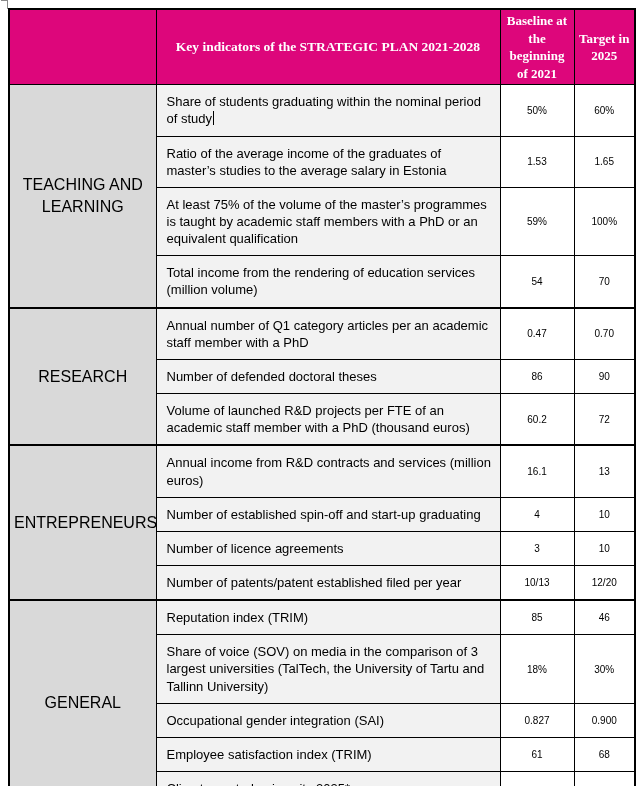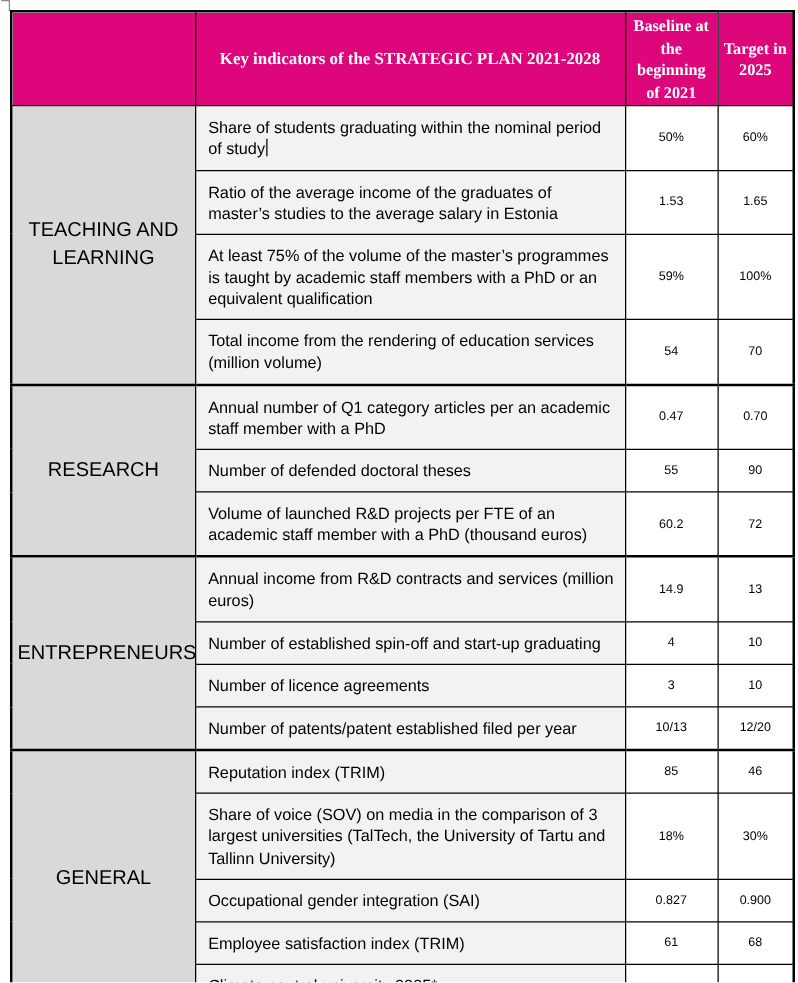--- a/index.html
+++ b/index.html
@@ -141,32 +141,32 @@
           <td class="value">70</td>
         </tr>
         <tr class="section-start">
           <td class="category" rowspan="3">RESEARCH</td>
           <td class="indicator">Annual number of Q1 category articles per an academic staff member with a PhD</td>
           <td class="value">0.47</td>
           <td class="value">0.70</td>
         </tr>
         <tr>
           <td class="indicator">Number of defended doctoral theses</td>
-          <td class="value">55</td>
+          <td class="value">86</td>
           <td class="value">90</td>
         </tr>
         <tr>
           <td class="indicator">Volume of launched R&amp;D projects per FTE of an academic staff member with a PhD (thousand euros)</td>
           <td class="value">60.2</td>
           <td class="value">72</td>
         </tr>
         <tr class="section-start">
           <td class="category" rowspan="4">ENTREPRENEURSHIP</td>
           <td class="indicator">Annual income from R&amp;D contracts and services (million euros)</td>
-          <td class="value">14.9</td>
+          <td class="value">16.1</td>
           <td class="value">13</td>
         </tr>
         <tr>
           <td class="indicator">Number of established spin-off and start-up graduating</td>
           <td class="value">4</td>
           <td class="value">10</td>
         </tr>
         <tr>
           <td class="indicator">Number of licence agreements</td>
           <td class="value">3</td>

